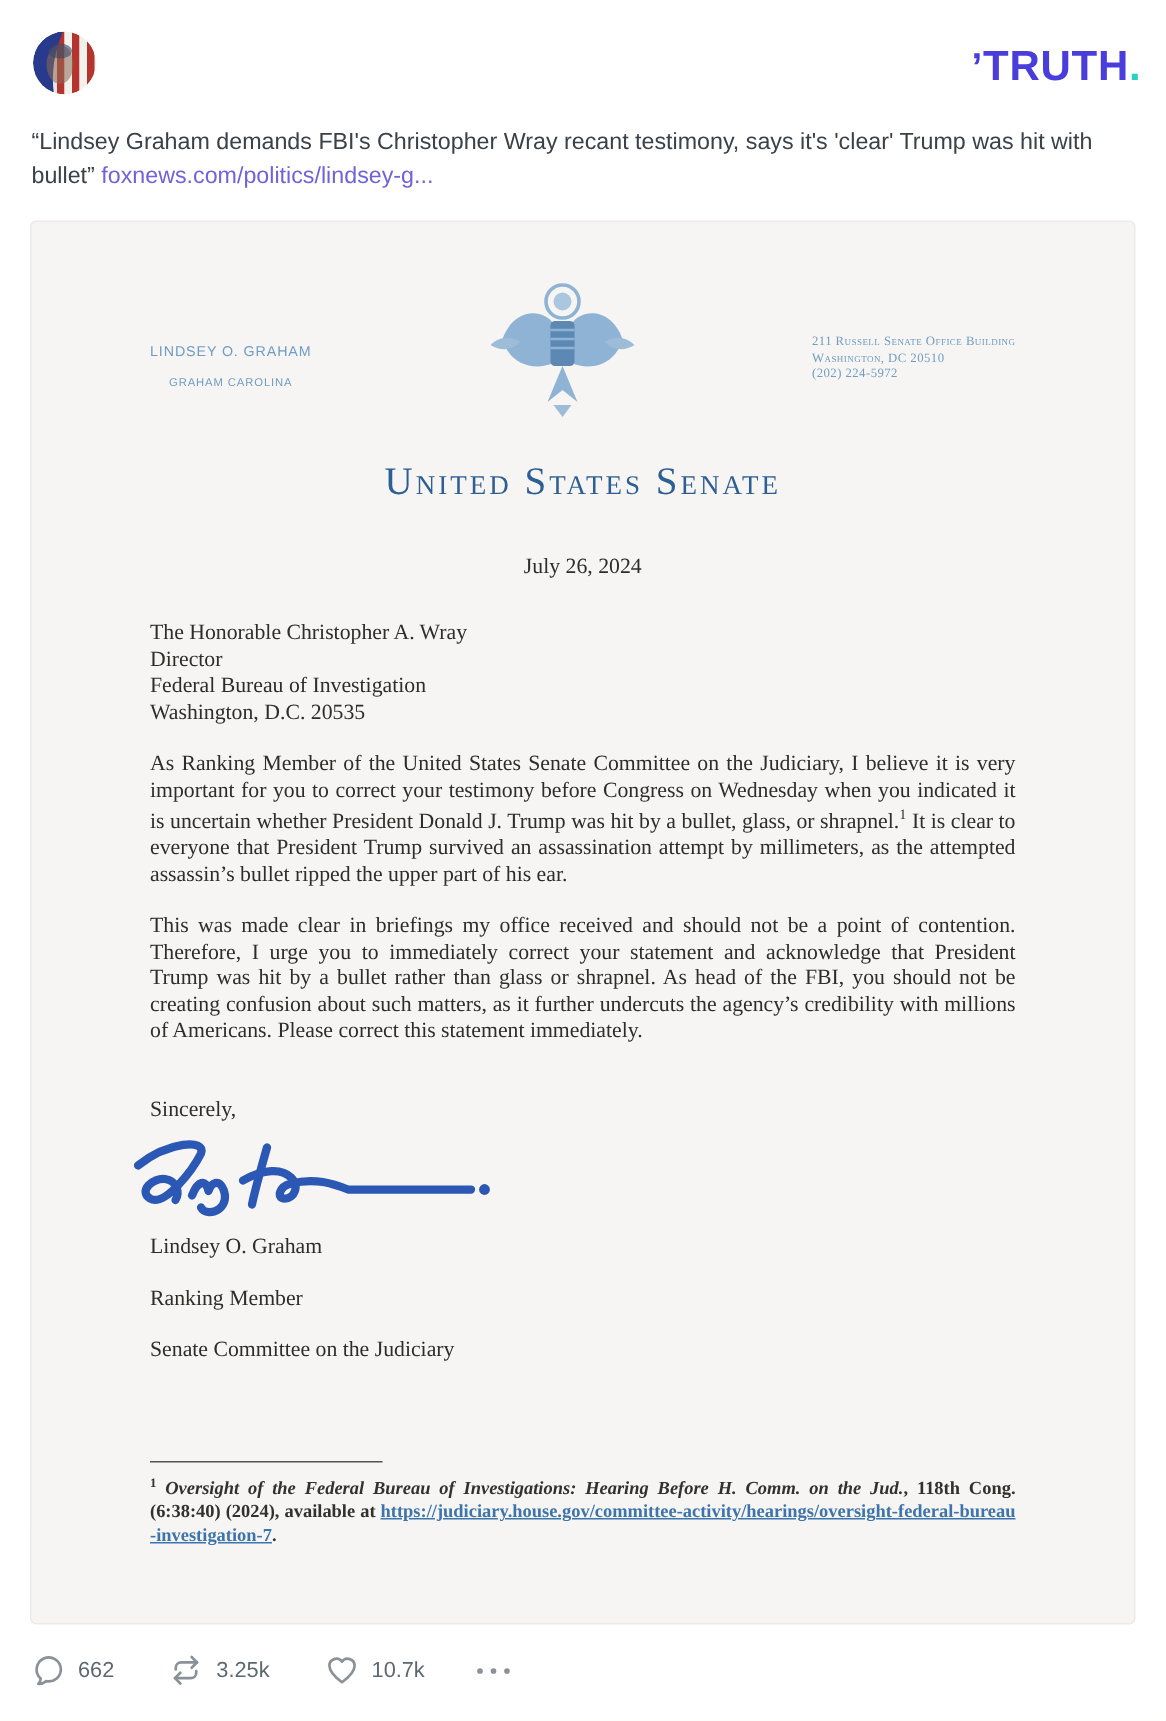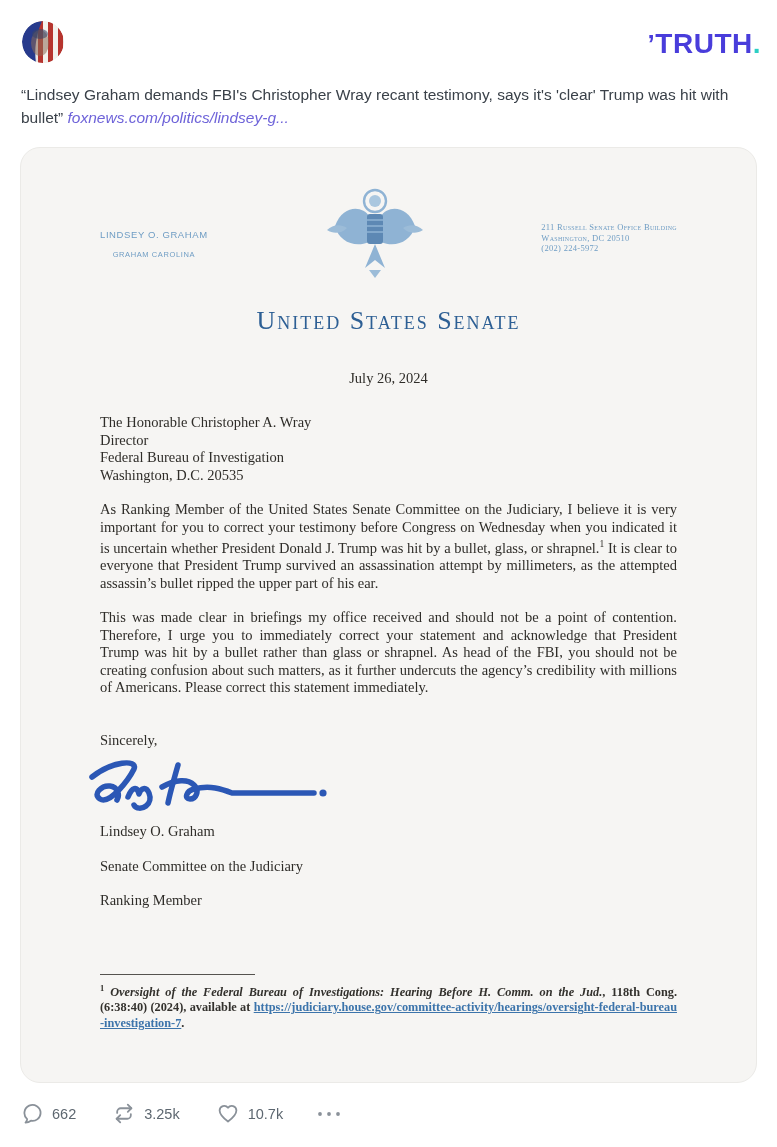--- a/index.html
+++ b/index.html
@@ -29,26 +29,26 @@
     font-family:"Liberation Sans", sans-serif;
   }
   .logo .mark { font-size:26px; }
   .logo .dot { color:#2ccfc4; }
 
   
   .post-text {
     position:absolute; top:83px; left:21px; width:737px;
     font-size:15.5px; line-height:23px; color:#3a4149;
   }
-  .post-link { color:#6e63d9; text-decoration:none; cursor:pointer;font-style:italic; }
+  .post-link { color:#6e63d9; text-decoration:none; cursor:pointer; }
 
   
   .image-card {
     position:absolute; top:147px; left:20px; width:737px; height:936px;
-    background:#f6f5f3; border:1px solid #ebeae7; border-radius:20px;
+    background:#f6f5f3; border:1px solid #ebeae7; border-radius:4px;
     overflow:hidden; cursor:pointer;
   }
   .letter {
     position:absolute; inset:0; padding:34px 79px 0 79px;
     font-family:"Liberation Serif", serif; color:#2f2d29;
     font-size:14.5px; line-height:17.5px;
   }
   .letterhead { display:flex; justify-content:space-between; align-items:flex-start; height:112px; }
   .lh-side {
     font-family:"Liberation Sans", sans-serif; text-align:center;
@@ -167,22 +167,22 @@
       <g fill="none" stroke="#2b57b5" stroke-width="5.5" stroke-linecap="round" stroke-linejoin="round">
         <path d="M8 24 C 28 8, 54 6, 50 16 C 45 26, 26 52, 16 46 C 8 41, 18 32, 26 33 C 34 34, 36 42, 33 47"></path>
         <path d="M44 44 C 48 34, 53 33, 55 41 C 57 35, 62 33, 65 40 C 67 45, 66 50, 62 53 C 58 56, 52 56, 50 52"></path>
         <path d="M94 12 C 90 26, 86 40, 84 50"></path>
         <path d="M78 34 C 92 26, 104 26, 110 32 C 116 38, 112 46, 106 46 C 100 46, 102 38, 110 36 C 126 32, 138 36, 148 40 L 230 40"></path>
       </g>
       <circle cx="239" cy="40" r="3.6" fill="#2b57b5"></circle>
     </svg>
 
     <div class="signer-name">Lindsey O. Graham</div>
+    <div class="signer-line">Ranking Member</div>
     <div class="signer-line">Senate Committee on the Judiciary</div>
-    <div class="signer-line">Ranking Member</div>
 
     <div class="footnote-rule"></div>
     <div class="footnote"><sup>1</sup> <span class="fn-italic">Oversight of the Federal Bureau of Investigations: Hearing Before H. Comm. on the Jud.</span><span>, 118th Cong. (6:38:40) (2024), available at </span><span class="fn-link">https://judiciary.house.gov/committee-activity/hearings/oversight-federal-bureau-investigation-7</span><span>.</span></div>
 
   </div>
 </div>
 
 <div class="actions">
   <div class="action">
     <svg width="21" height="21" viewBox="0 0 20 20">

